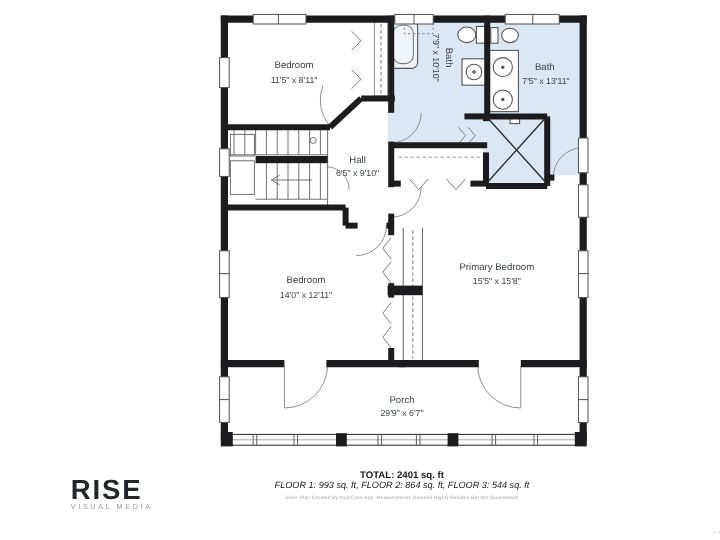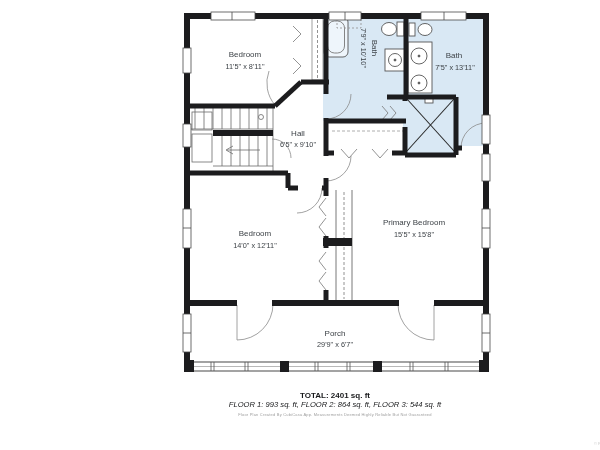--- a/index.html
+++ b/index.html
@@ -242,15 +242,19 @@
     <text class="room-dims" x="300" y="347">29'9" x 6'7"</text>
   </g>
 </svg>
 
   <div id="summary">
     <div class="total">TOTAL: 2401 sq. ft</div>
     <div class="line">FLOOR 1: 993 sq. ft, FLOOR 2: 864 sq. ft, FLOOR 3: 544 sq. ft</div>
     <div class="disclaimer">Floor Plan Created By CubiCasa App. Measurements Deemed Highly Reliable But Not Guaranteed</div>
   </div>
 
+  <div id="logo">
+    <div class="big">RISE</div>
+    <div class="small">VISUAL MEDIA</div>
+  </div>
 
   <div id="watermark">© Rise Visual Media</div>
 </div>
 
 </body></html>

